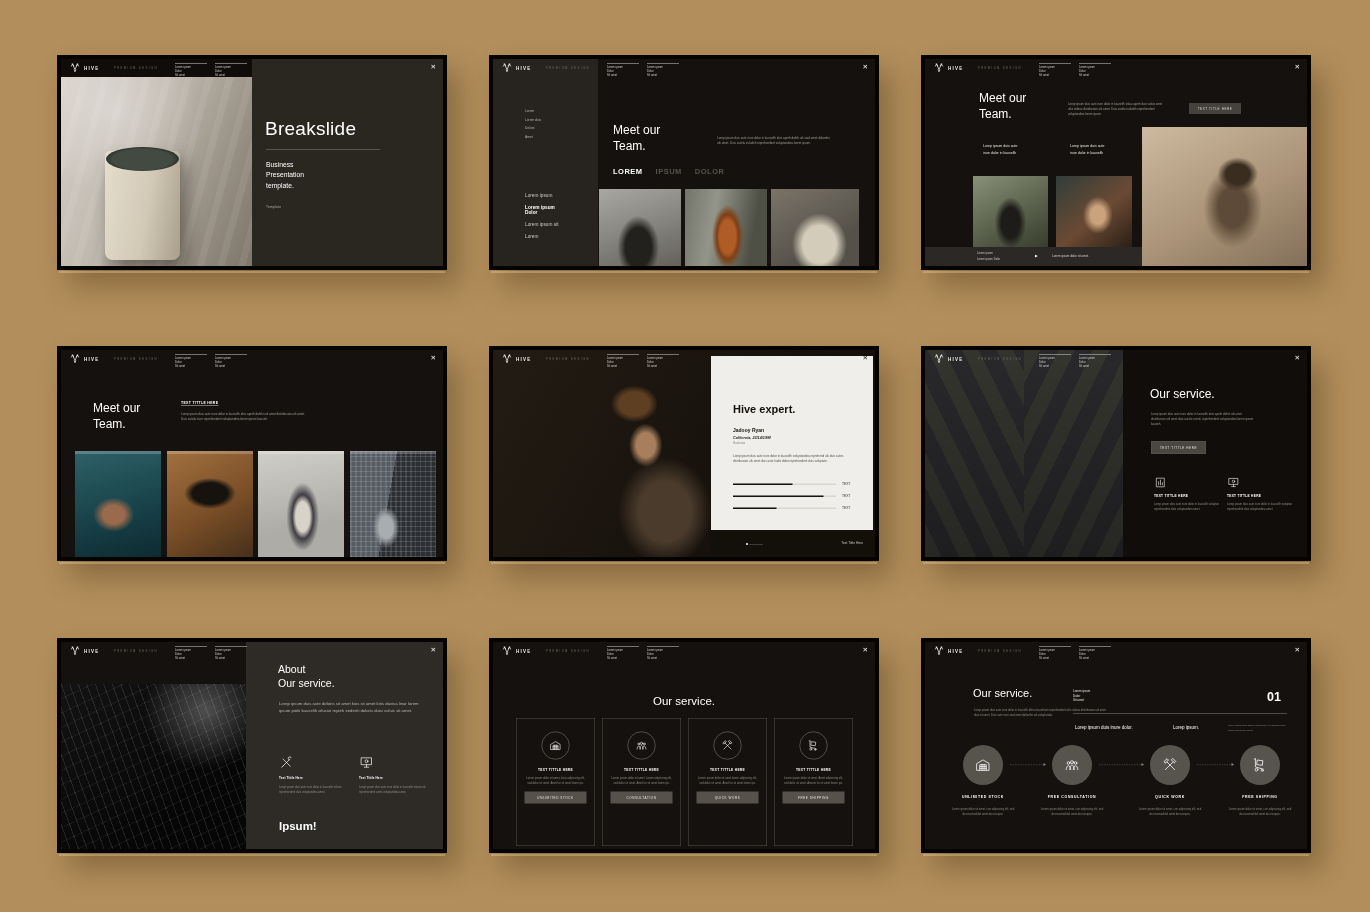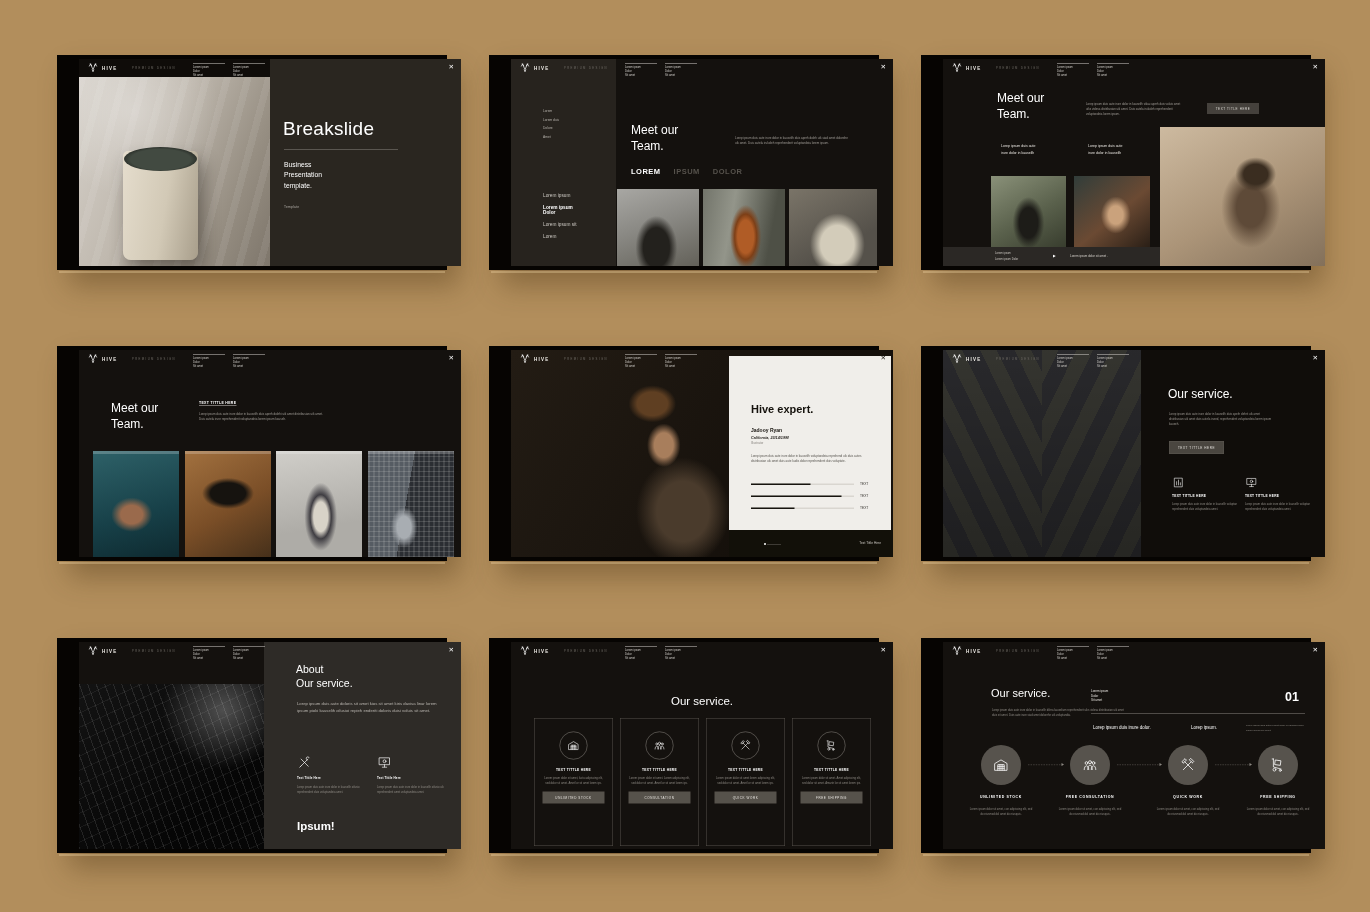--- a/index.html
+++ b/index.html
@@ -1,21 +1,21 @@
 <!DOCTYPE html>
 <html><head>
 <meta charset="utf-8">
 <style>
   html,body{margin:0;padding:0;}
   body{width:1370px;height:912px;background:#b28e5c;font-family:"Liberation Sans",sans-serif;overflow:hidden;}
   .board{position:relative;width:1370px;height:912px;}
   .slide{position:absolute;width:390px;height:215px;background:#060402;padding:4px;box-sizing:border-box;
          box-shadow:12px 16px 26px rgba(70,48,16,.38);cursor:pointer;}
   .slide::after{content:'';position:absolute;left:2px;right:2px;bottom:-3px;height:2px;background:rgba(255,228,178,.30);}
-  .vp{position:relative;width:382px;height:207px;overflow:hidden;margin-left:18px;}
+  .vp{position:relative;width:382px;height:207px;overflow:hidden;}
   .canvas{position:absolute;left:0;top:0;width:764px;height:414px;transform:scale(.5);transform-origin:0 0;
           background:#14110e;color:#fff;overflow:hidden;}
   .pos1{left:57px;top:55px}.pos2{left:489px;top:55px}.pos3{left:921px;top:55px}
   .pos4{left:57px;top:346px}.pos5{left:489px;top:346px}.pos6{left:921px;top:346px}
   .pos7{left:57px;top:638px}.pos8{left:489px;top:638px}.pos9{left:921px;top:638px}
   .abs{position:absolute}
   .pre{white-space:pre-line}
   
   .logo{position:absolute;left:16px;top:6px;width:24px;height:24px;color:#fff}
   .brand{position:absolute;left:46px;top:13px;font-size:9px;font-weight:700;letter-spacing:2.5px;color:#f2efea}

